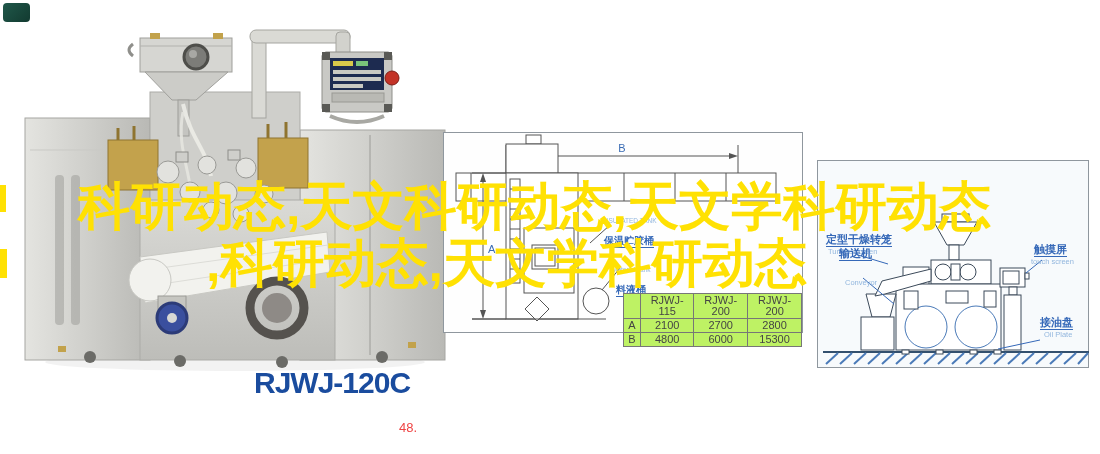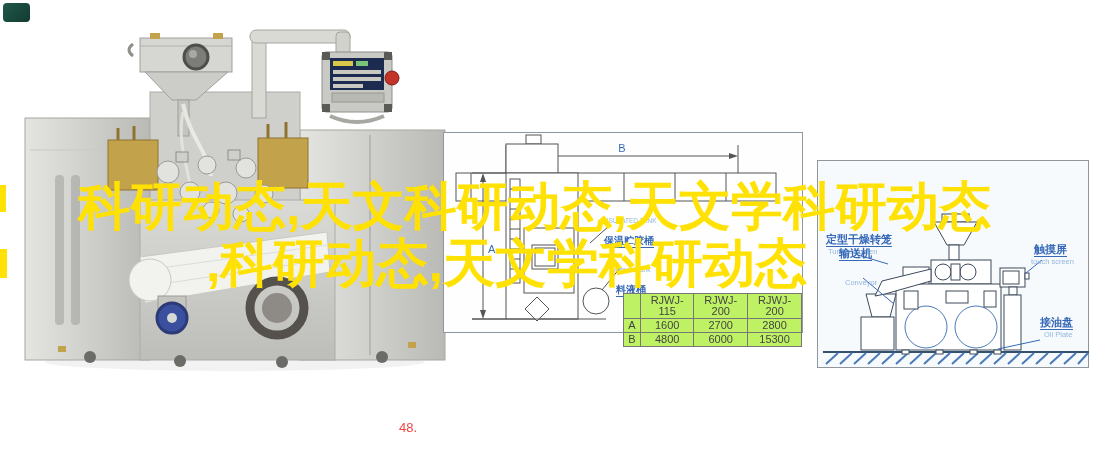--- a/index.html
+++ b/index.html
@@ -165,20 +165,21 @@
     <g fill="#6B6B67">
       <circle cx="90" cy="357" r="6"></circle>
         <circle cx="180" cy="361" r="6"></circle>
       <circle cx="282" cy="362" r="6"></circle>
         <circle cx="382" cy="357" r="6"></circle>
       <rect x="58" y="346" width="8" height="6" fill="#C2A24B"></rect>
       <rect x="408" y="342" width="8" height="6" fill="#C2A24B"></rect>
     </g>
   </svg>
 
+  <div class="abs" id="model-label">RJWJ-120C</div>
 
   <div class="abs diagram-box" id="middle-box">
     <svg width="358" height="199" viewBox="0 0 358 199" style="position:absolute;left:0;top:0;">
       <g stroke="#555" fill="none" stroke-width="1">
 
         <line x1="62" y1="12" x2="62" y2="40"></line>
         <line x1="294" y1="12" x2="294" y2="40"></line>
         <line x1="66" y1="23" x2="290" y2="23"></line>
       </g>
       <polygon points="62,23 71,20 71,26" fill="#555"></polygon>
@@ -239,21 +240,21 @@
     <table id="spec-table">
       <tbody>
           <tr>
         <th class="rowhead"></th>
         <th>RJWJ-115</th>
         <th>RJWJ-200</th>
         <th>RJWJ-200</th>
       </tr>
       <tr>
         <td class="rowhead">A</td>
-        <td>1600</td>
+        <td>2100</td>
         <td>2700</td>
         <td>2800</td>
       </tr>
       <tr>
         <td class="rowhead">B</td>
         <td>4800</td>
         <td>6000</td>
         <td>15300</td>
       </tr>
     </tbody>

